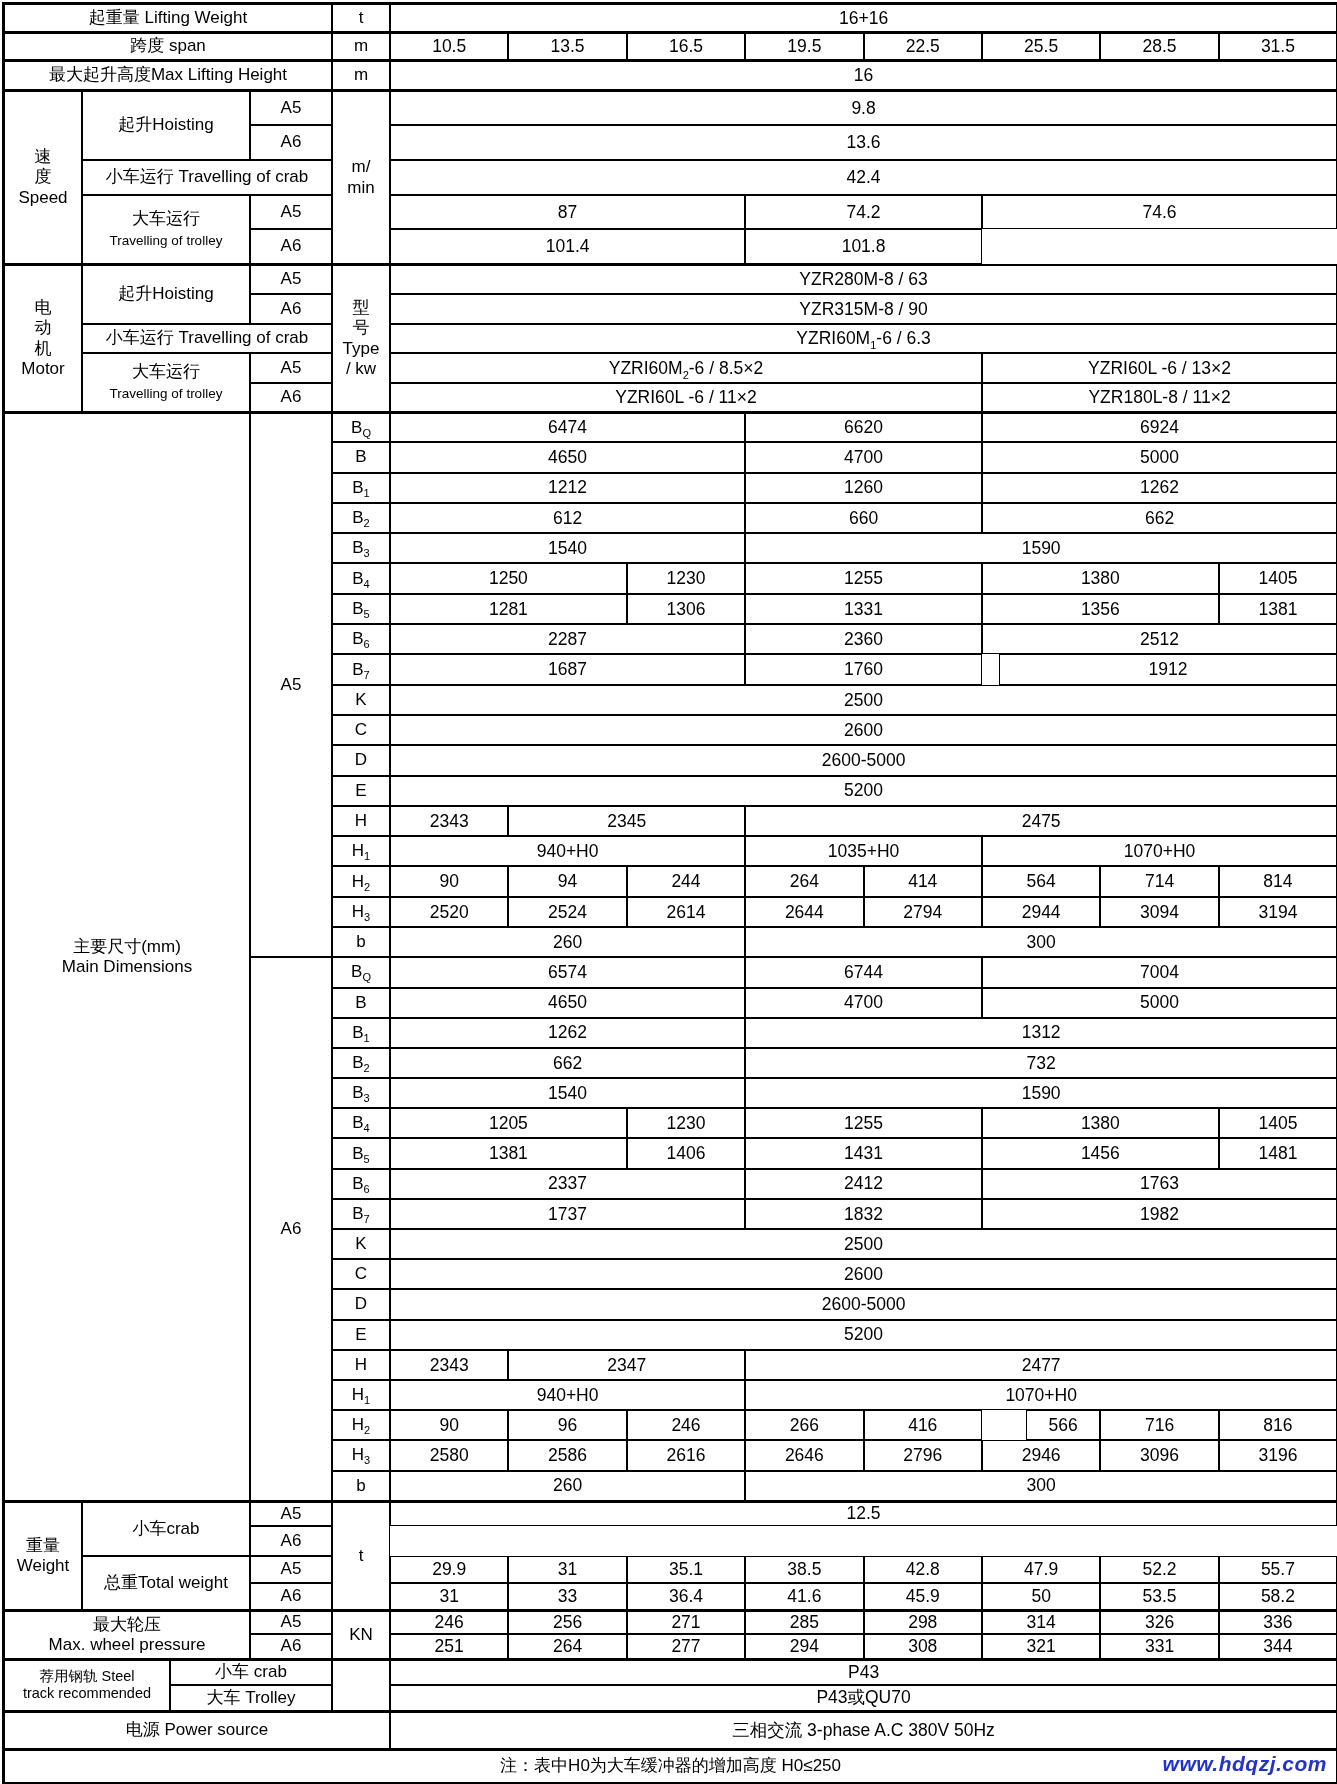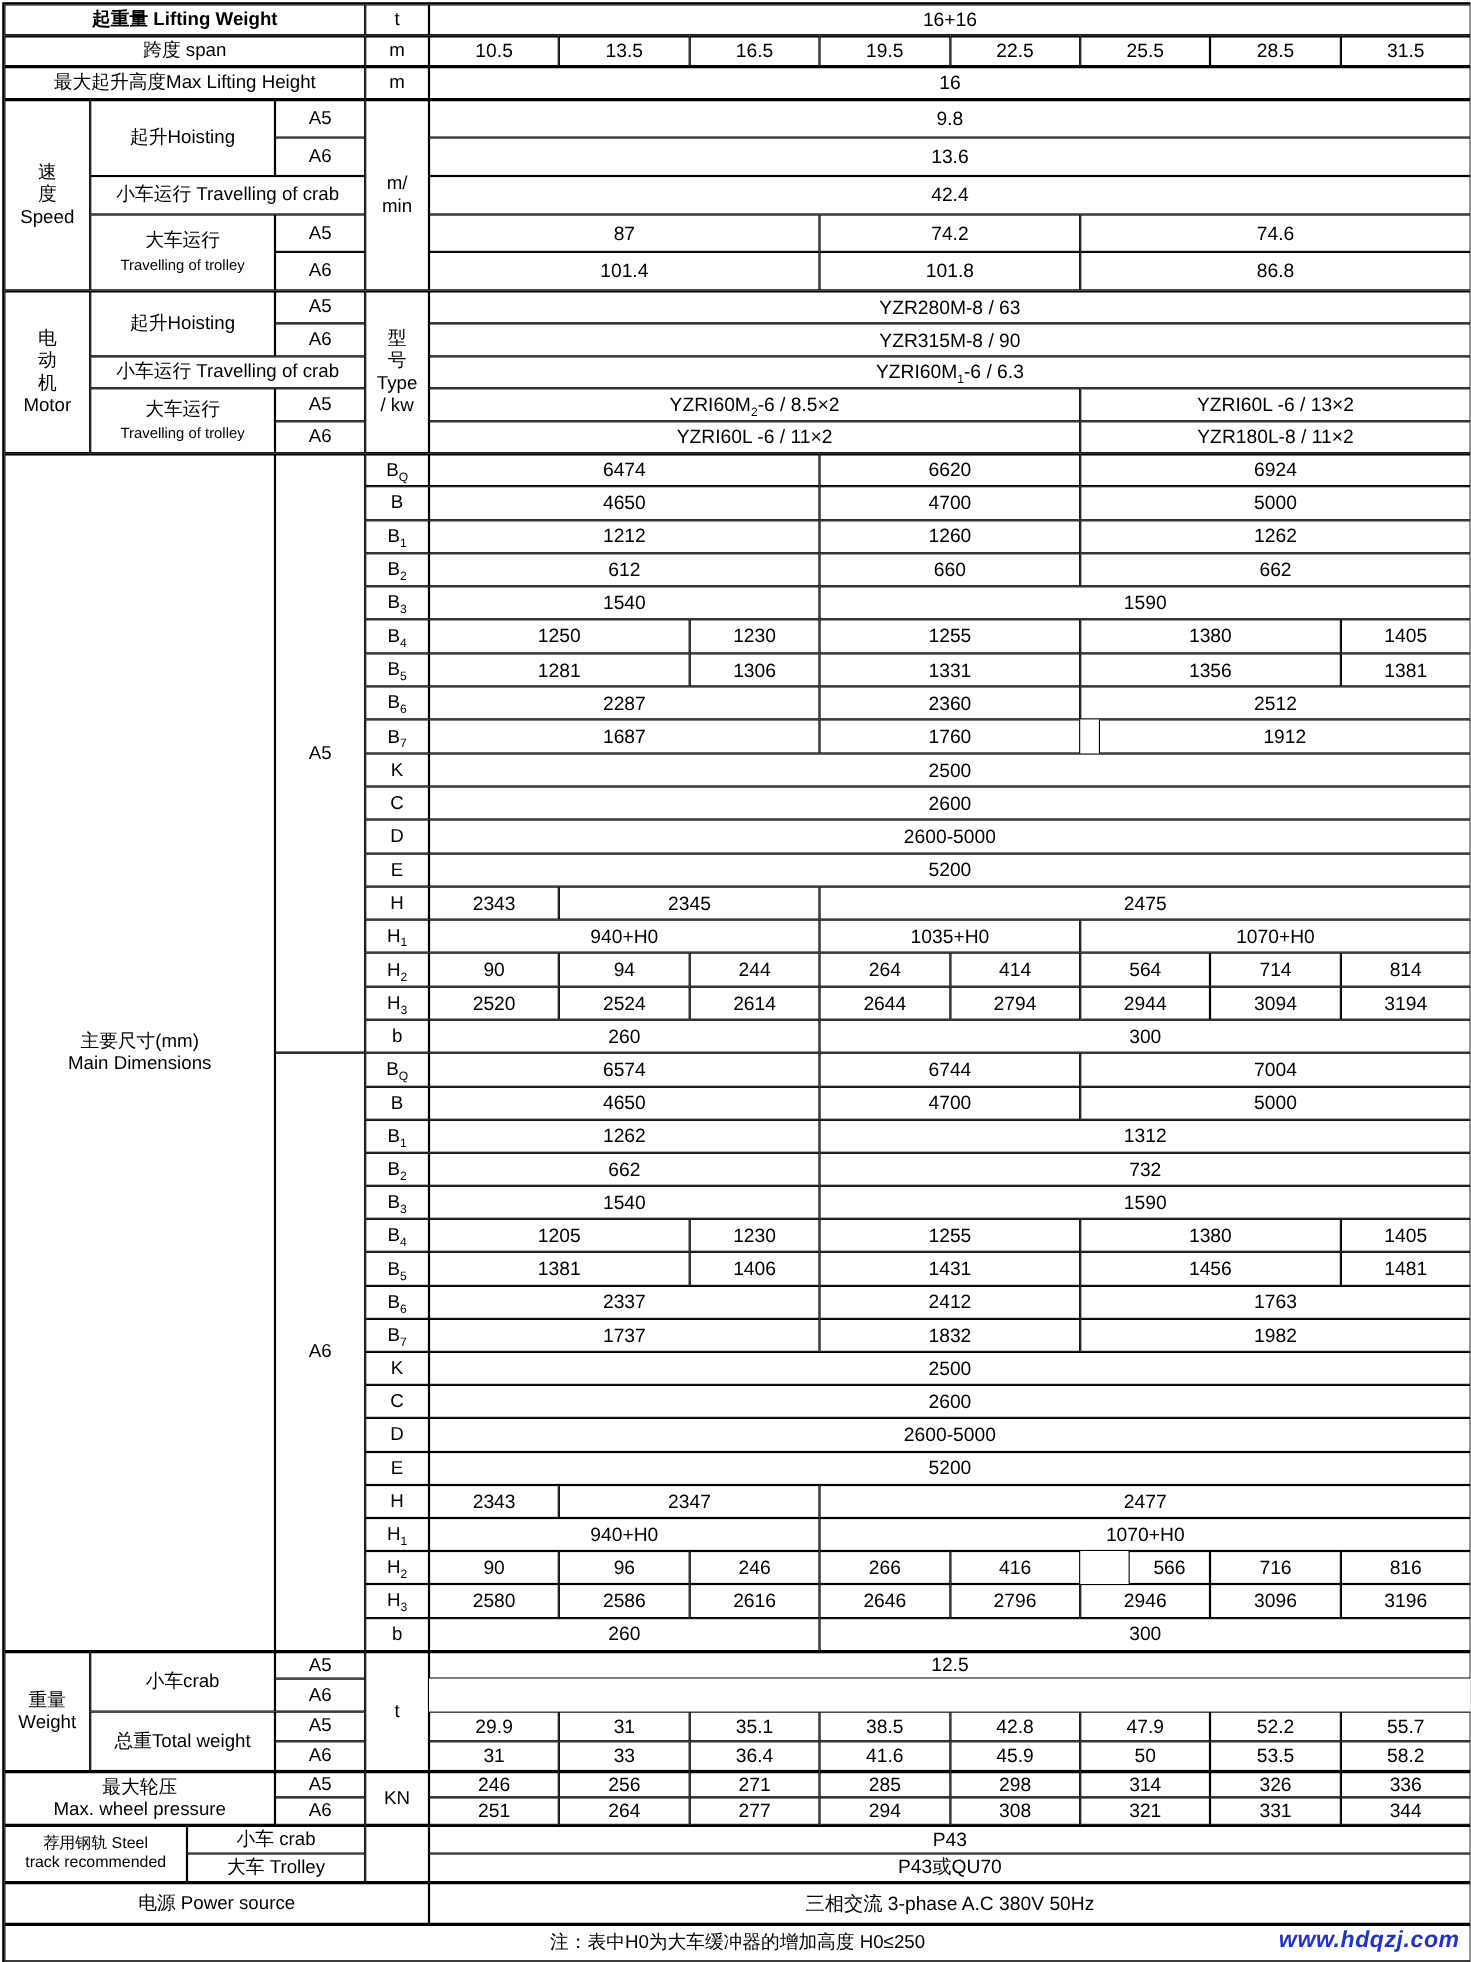--- a/index.html
+++ b/index.html
@@ -17,21 +17,21 @@
   .val{font-size:17.5px;}
   .note-cell{justify-content:center;}
   .watermark{position:absolute;right:10px;bottom:8px;font-size:21px;font-weight:bold;
              font-style:italic;letter-spacing:.5px;}
 </style>
 </head>
 <body>
 
 <div class="page">
   <div id="tbl" style="grid-template-rows: 28px 28px 30px 35px 35px 35px 34px 35px 30px 30px 29px 30px 29px 30.3px 30.3px 30.3px 30.3px 30.3px 30.3px 30.3px 30.3px 30.3px 30.3px 30.3px 30.3px 30.3px 30.3px 30.3px 30.3px 30.3px 30.3px 30.2px 30.2px 30.2px 30.2px 30.2px 30.2px 30.2px 30.2px 30.2px 30.2px 30.2px 30.2px 30.2px 30.2px 30.2px 30.2px 30.2px 30.2px 25px 30px 27px 27px 24px 25px 26px 26px 38px 34px;">
-      <div class="cell lbl" style="grid-area: 1 / 1 / span 1 / span 4; font-weight: bold;">
+      <div class="cell lbl" style="grid-area: 1 / 1 / span 1 / span 4;">
         <span class="ct">起重量 Lifting Weight</span>
       </div>
       <div class="cell lbl" style="grid-area: 1 / 5 / span 1 / span 1;">
         <span class="ct">t</span>
       </div>
       <div class="cell val" style="grid-area: 1 / 6 / span 1 / span 8;">
         <span class="ct">16+16</span>
       </div>
       <div class="cell lbl tt" style="grid-area: 2 / 1 / span 1 / span 4;">
         <span class="ct">跨度 span</span>
@@ -115,23 +115,20 @@
         <span class="ct">74.6</span>
       </div>
       <div class="cell lbl" style="grid-area: 8 / 4 / span 1 / span 1;">
         <span class="ct">A6</span>
       </div>
       <div class="cell val" style="grid-area: 8 / 6 / span 1 / span 3;">
         <span class="ct">101.4</span>
       </div>
       <div class="cell val" style="grid-area: 8 / 9 / span 1 / span 2;">
         <span class="ct">101.8</span>
-      </div>
-      <div class="cell val" style="grid-area: 8 / 11 / span 1 / span 3;">
-        <span class="ct">86.8</span>
       </div>
       <div class="cell lbl tt" style="grid-area: 9 / 1 / span 5 / span 1;">
         <span class="ct">电<br>动<br>机<br>Motor</span>
       </div>
       <div class="cell lbl tt" style="grid-area: 9 / 2 / span 2 / span 2;">
         <span class="ct">起升Hoisting</span>
       </div>
       <div class="cell lbl tt" style="grid-area: 9 / 4 / span 1 / span 1;">
         <span class="ct">A5</span>
       </div>

